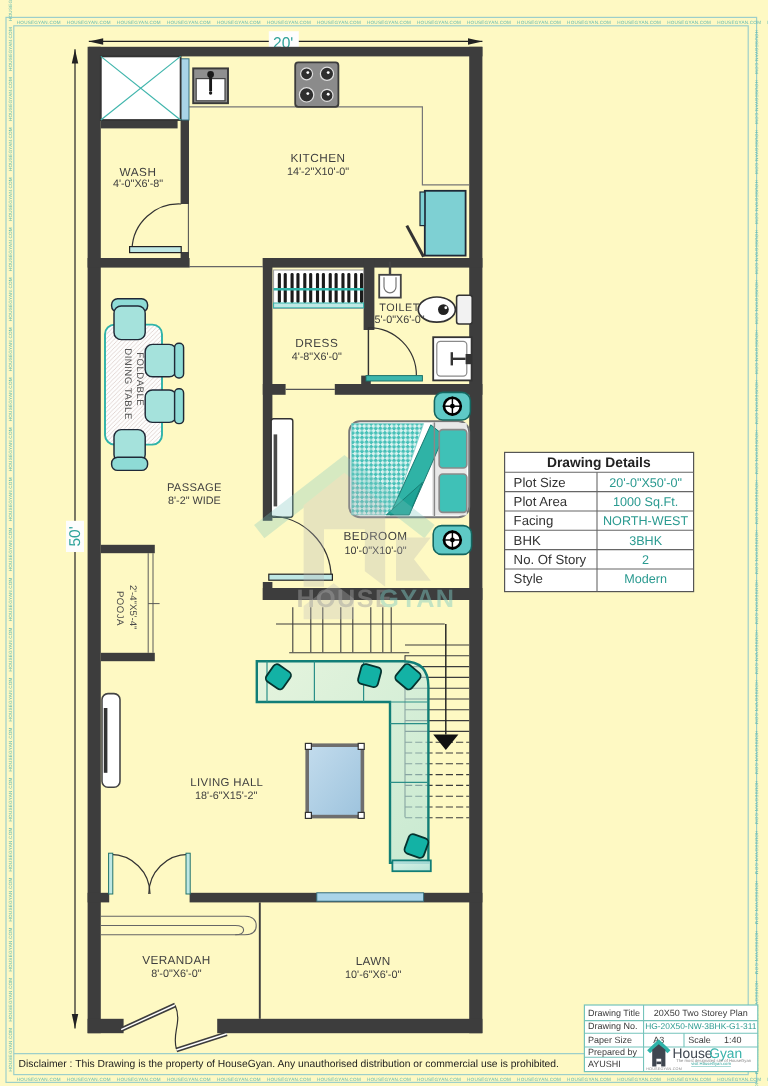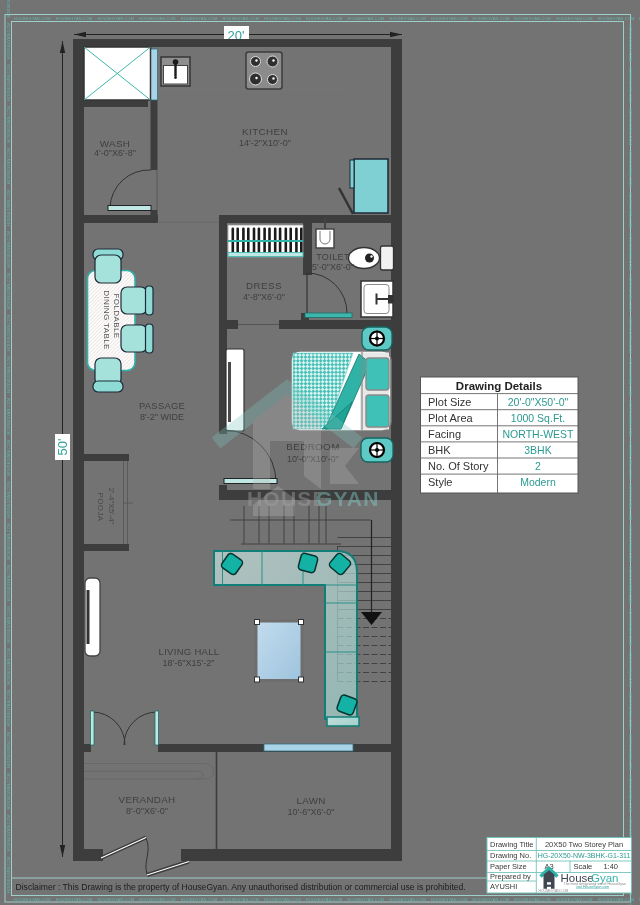--- a/index.html
+++ b/index.html
@@ -1,16 +1,16 @@
 <!DOCTYPE html>
 <html><head>
 <meta charset="utf-8">
 <style>
 html,body{margin:0;padding:0;background:#ffffff;}
-#page{position:relative;width:640px;height:905px;background:#737373;font-family:"Liberation Sans",sans-serif;}
+#page{position:relative;width:640px;height:905px;background:#fef9c3;font-family:"Liberation Sans",sans-serif;}
 svg{position:absolute;top:0;left:0;}
 text{font-family:"Liberation Sans",sans-serif;}
 </style>
 </head>
 <body>
 <div id="page">
 <svg width="640" height="905" viewBox="0 0 640 905">
 <defs>
 <pattern id="chk" width="5.4" height="5.4" patternUnits="userSpaceOnUse" patternTransform="rotate(45 0 0)">
 <rect width="5.4" height="5.4" fill="#d8f2ef"></rect>

